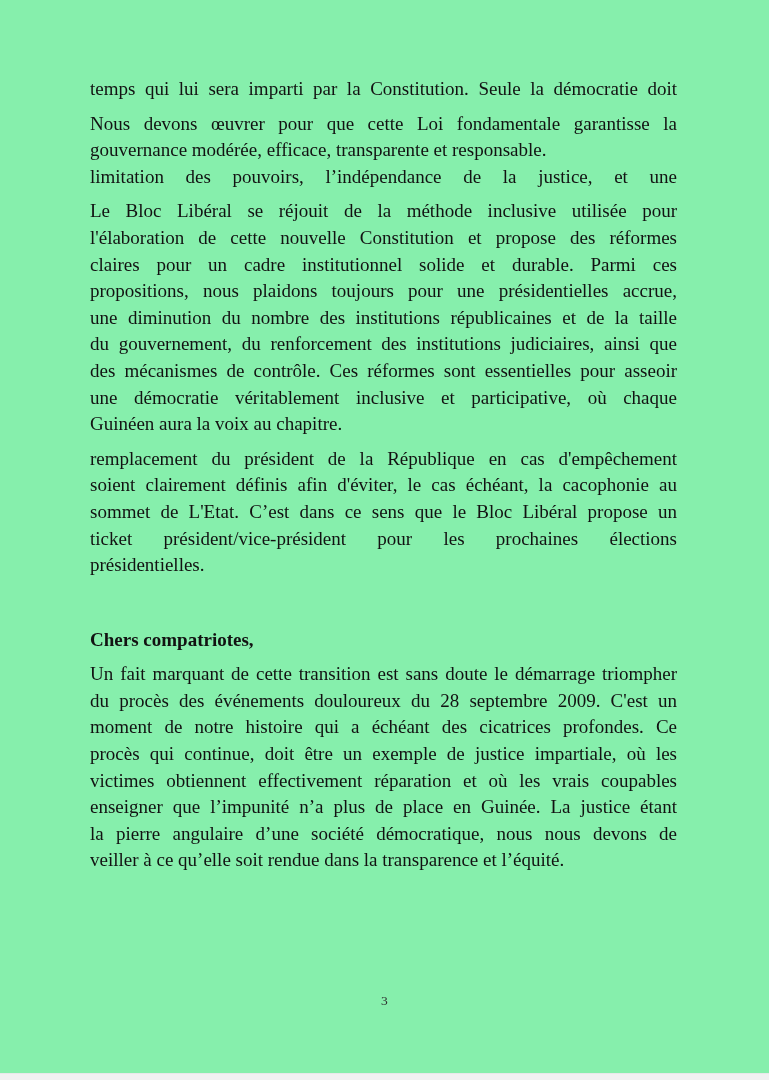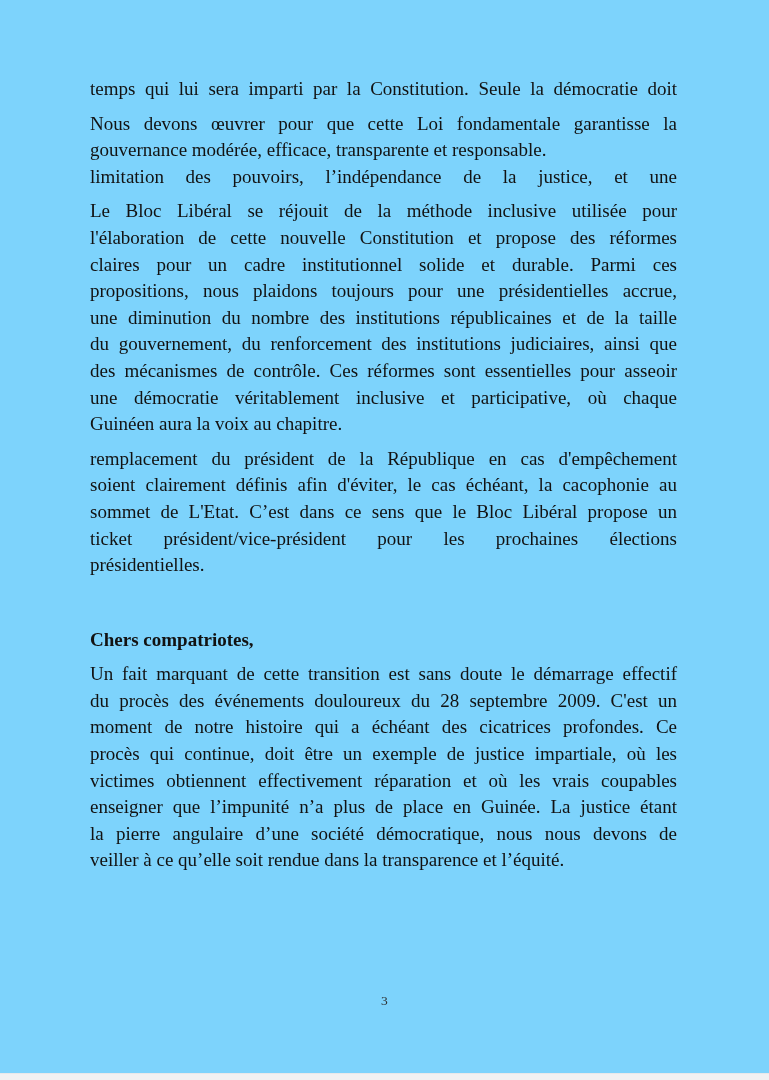--- a/index.html
+++ b/index.html
@@ -14,21 +14,21 @@
     overflow: hidden;
     font-family: "Liberation Serif", serif;
     color: #111111;
   }
   .doc-page {
     position: absolute;
     left: 0;
     top: 0;
     width: 769px;
     height: 1080px;
-    background: #7dd3fc;
+    background: #86efac;
   }
   .text-body {
     position: absolute;
     left: 90px;
     top: 76px;
     width: 587px;
     font-size: 19px;
     line-height: 26.6px;
     color: #121212;
   }
@@ -94,21 +94,21 @@
         <div class="line">remplacement du président de la République en cas d'empêchement</div>
         <div class="line">soient clairement définis afin d'éviter, le cas échéant, la cacophonie au</div>
         <div class="line">sommet de L'Etat. C’est dans ce sens que le Bloc Libéral propose un</div>
         <div class="line">ticket président/vice-président pour les prochaines élections</div>
         <div class="line last">présidentielles.</div>
       </div>
       <div class="paragraph section-gap">
         <div class="line last">Chers compatriotes,</div>
       </div>
       <div class="paragraph">
-        <div class="line">Un fait marquant de cette transition est sans doute le démarrage effectif</div>
+        <div class="line">Un fait marquant de cette transition est sans doute le démarrage triompher</div>
         <div class="line">du procès des événements douloureux du 28 septembre 2009. C'est un</div>
         <div class="line">moment de notre histoire qui a échéant des cicatrices profondes. Ce</div>
         <div class="line">procès qui continue, doit être un exemple de justice impartiale, où les</div>
         <div class="line">victimes obtiennent effectivement réparation et où les vrais coupables</div>
         <div class="line">enseigner que l’impunité n’a plus de place en Guinée. La justice étant</div>
         <div class="line">la pierre angulaire d’une société démocratique, nous  nous devons de</div>
         <div class="line last">veiller à ce qu’elle soit rendue dans la transparence et l’équité.</div>
       </div>
     </div>
   <div class="page-number">3</div>

